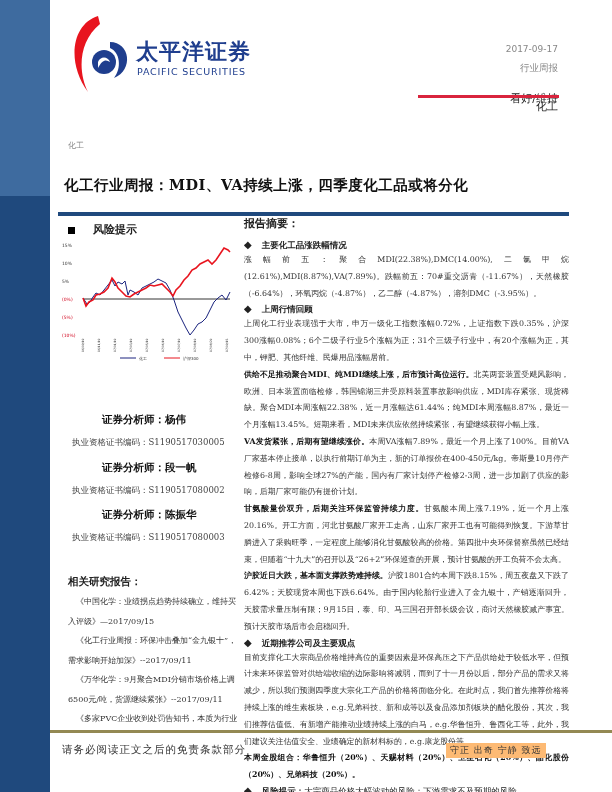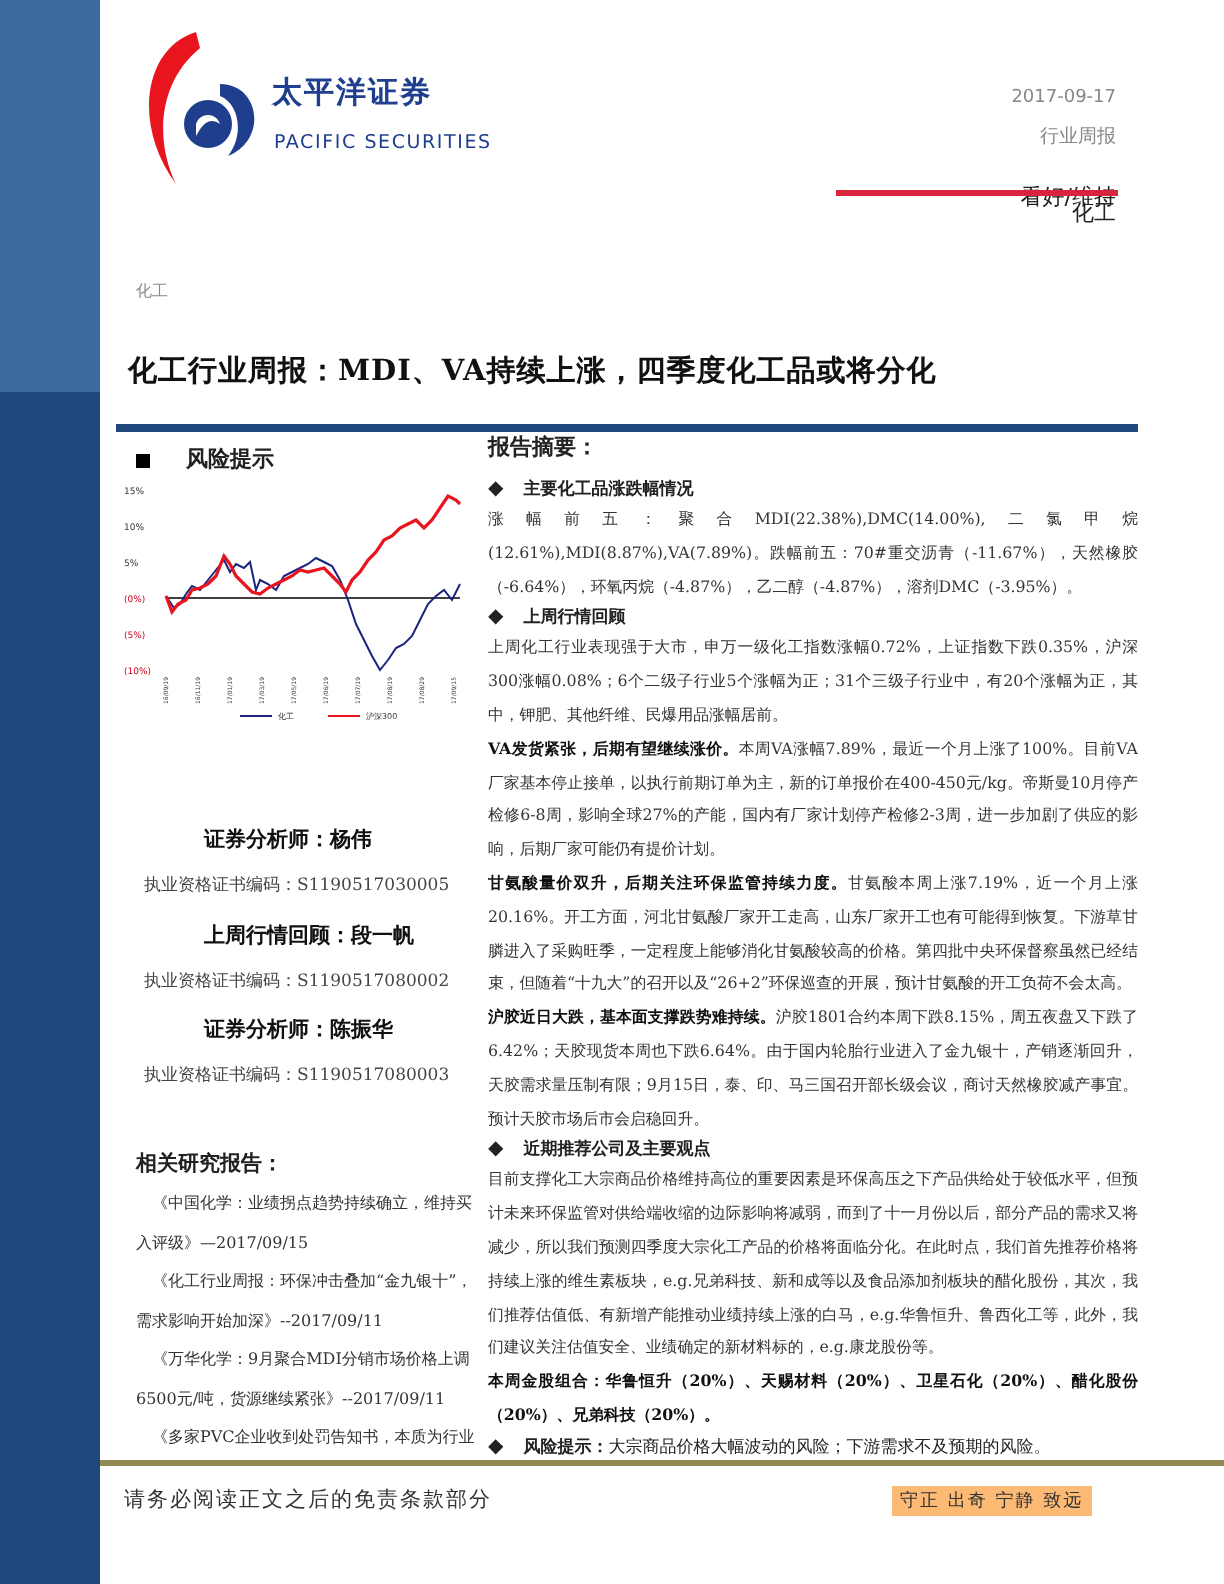--- a/index.html
+++ b/index.html
@@ -3,21 +3,21 @@
   <meta charset="utf-8">
   <style>
     * { box-sizing: border-box; margin: 0; padding: 0; }
     html, body { width: 612px; height: 792px; background: #ffffff; overflow: hidden; }
     body { position: relative; font-family: "DejaVu Serif", serif; color: #222; }
 
     .sidebar-top { position: absolute; left: 0; top: 0; width: 50px; height: 196px; background: #3e6b9f; }
     .sidebar-bottom { position: absolute; left: 0; top: 196px; width: 50px; height: 596px; background: #1f497d; }
 
     .logo { position: absolute; left: 68px; top: 12px; width: 200px; height: 90px; }
-    .logo-cn { position: absolute; left: 136px; top: 37px; font-family: "DejaVu Sans", sans-serif; font-weight: bold; font-size: 15px; color: #1f3e8e; letter-spacing: 1px; }
+    .logo-cn { position: absolute; left: 136px; top: 37px; font-family: "DejaVu Sans", sans-serif; font-weight: bold; font-size: 22px; color: #1f3e8e; letter-spacing: 1px; }
     .logo-en { position: absolute; left: 137px; top: 66px; font-family: "DejaVu Sans", sans-serif; font-size: 9.5px; color: #1f3e8e; letter-spacing: 0.8px; }
 
     .hdr-right { position: absolute; right: 54px; text-align: right; font-family: "DejaVu Sans", sans-serif; }
     .hdr-date { top: 44px; font-size: 9px; color: #888; }
     .hdr-type { top: 62px; font-size: 9.5px; color: #888; text-align: center; }
     .hdr-rating { top: 79px; font-size: 11px; color: #222; margin-top: 12px; }
     .hdr-line { position: absolute; left: 418px; top: 95px; width: 141px; height: 3px; background: #d9243d; }
     .hdr-industry { top: 99px; font-size: 11px; color: #222; }
 
     .section-tag { position: absolute; left: 68px; top: 140px; font-size: 8px; color: #888; font-family: "DejaVu Sans", sans-serif; }
@@ -100,39 +100,40 @@
     <text x="168" y="112" transform="rotate(-90 168 112)">17/09/15</text>
   </g>
   <line x1="60" y1="118" x2="76" y2="118" stroke="#1a237e" stroke-width="1"></line>
   <text x="79" y="119.5" font-size="4" fill="#333" font-family="DejaVu Sans, sans-serif">化工</text>
   <line x1="104" y1="118" x2="120" y2="118" stroke="#e8141e" stroke-width="1"></line>
   <text x="123" y="119.5" font-size="4" fill="#333" font-family="DejaVu Sans, sans-serif">沪深300</text>
 </svg>
 
 <div class="analyst" style="top:413px">证券分析师：杨伟</div>
 <div class="license" style="top:437px">执业资格证书编码：S1190517030005</div>
-<div class="analyst" style="top:461px">上周行情回顾：段一帆</div>
+<div class="analyst" style="top:461px">证券分析师：段一帆</div>
 <div class="license" style="top:485px">执业资格证书编码：S1190517080002</div>
 <div class="analyst" style="top:508px">证券分析师：陈振华</div>
 <div class="license" style="top:532px">执业资格证书编码：S1190517080003</div>
 
 <div class="related-title">相关研究报告：</div>
 <div class="related-item" style="top:592px">《中国化学：业绩拐点趋势持续确立，维持买入评级》—2017/09/15</div>
 <div class="related-item" style="top:631px">《化工行业周报：环保冲击叠加“金九银十”，需求影响开始加深》--2017/09/11</div>
 <div class="related-item" style="top:670px">《万华化学：9月聚合MDI分销市场价格上调6500元/吨，货源继续紧张》--2017/09/11</div>
 <div class="related-item" style="top:709px;height:20px;overflow:hidden">《多家PVC企业收到处罚告知书，本质为行业低迷时企业自救行为》--2017/09/09</div>
 
 <div class="summary">
   <div class="summary-title">报告摘要：</div>
 
   <div class="bullet-head"><span class="dia">◆</span><span>主要化工品涨跌幅情况</span></div>
   <p class="para"><span>涨幅前五：聚合MDI(22.38%),DMC(14.00%),二氯甲烷(12.61%),MDI(8.87%),VA(7.89%)。跌幅前五：70#重交沥青（-11.67%），天然橡胶（-6.64%），环氧丙烷（-4.87%），乙二醇（-4.87%），溶剂DMC（-3.95%）。</span></p>
 
   <div class="bullet-head"><span class="dia">◆</span><span>上周行情回顾</span></div>
   <p class="para"><span>上周化工行业表现强于大市，申万一级化工指数涨幅0.72%，上证指数下跌0.35%，沪深300涨幅0.08%；6个二级子行业5个涨幅为正；31个三级子行业中，有20个涨幅为正，其中，钾肥、其他纤维、民爆用品涨幅居前。</span></p>
+  <p class="para"><b>供给不足推动聚合MDI、纯MDI继续上涨，后市预计高位运行。</b><span>北美两套装置受飓风影响，欧洲、日本装置面临检修，韩国锦湖三井受原料装置事故影响供应，MDI库存紧张、现货稀缺。聚合MDI本周涨幅22.38%，近一月涨幅达61.44%；纯MDI本周涨幅8.87%，最近一个月涨幅13.45%。短期来看，MDI未来供应依然持续紧张，有望继续获得小幅上涨。</span></p>
   <p class="para"><b>VA发货紧张，后期有望继续涨价。</b><span>本周VA涨幅7.89%，最近一个月上涨了100%。目前VA厂家基本停止接单，以执行前期订单为主，新的订单报价在400-450元/kg。帝斯曼10月停产检修6-8周，影响全球27%的产能，国内有厂家计划停产检修2-3周，进一步加剧了供应的影响，后期厂家可能仍有提价计划。</span></p>
   <p class="para"><b>甘氨酸量价双升，后期关注环保监管持续力度。</b><span>甘氨酸本周上涨7.19%，近一个月上涨20.16%。开工方面，河北甘氨酸厂家开工走高，山东厂家开工也有可能得到恢复。下游草甘膦进入了采购旺季，一定程度上能够消化甘氨酸较高的价格。第四批中央环保督察虽然已经结束，但随着“十九大”的召开以及“26+2”环保巡查的开展，预计甘氨酸的开工负荷不会太高。</span></p>
   <p class="para"><b>沪胶近日大跌，基本面支撑跌势难持续。</b><span>沪胶1801合约本周下跌8.15%，周五夜盘又下跌了6.42%；天胶现货本周也下跌6.64%。由于国内轮胎行业进入了金九银十，产销逐渐回升，天胶需求量压制有限；9月15日，泰、印、马三国召开部长级会议，商讨天然橡胶减产事宜。预计天胶市场后市会启稳回升。</span></p>
 
   <div class="bullet-head"><span class="dia">◆</span><span>近期推荐公司及主要观点</span></div>
   <p class="para"><span>目前支撑化工大宗商品价格维持高位的重要因素是环保高压之下产品供给处于较低水平，但预计未来环保监管对供给端收缩的边际影响将减弱，而到了十一月份以后，部分产品的需求又将减少，所以我们预测四季度大宗化工产品的价格将面临分化。在此时点，我们首先推荐价格将持续上涨的维生素板块，e.g.兄弟科技、新和成等以及食品添加剂板块的醋化股份，其次，我们推荐估值低、有新增产能推动业绩持续上涨的白马，e.g.华鲁恒升、鲁西化工等，此外，我们建议关注估值安全、业绩确定的新材料标的，e.g.康龙股份等。</span></p>
   <p class="para"><b>本周金股组合：华鲁恒升（20%）、天赐材料（20%）、卫星石化（20%）、醋化股份（20%）、兄弟科技（20%）。</b></p>
 
   <div class="bullet-head"><span class="dia">◆</span><span>风险提示：</span><span style="font-weight:normal">大宗商品价格大幅波动的风险；下游需求不及预期的风险。</span></div>
 </div>

